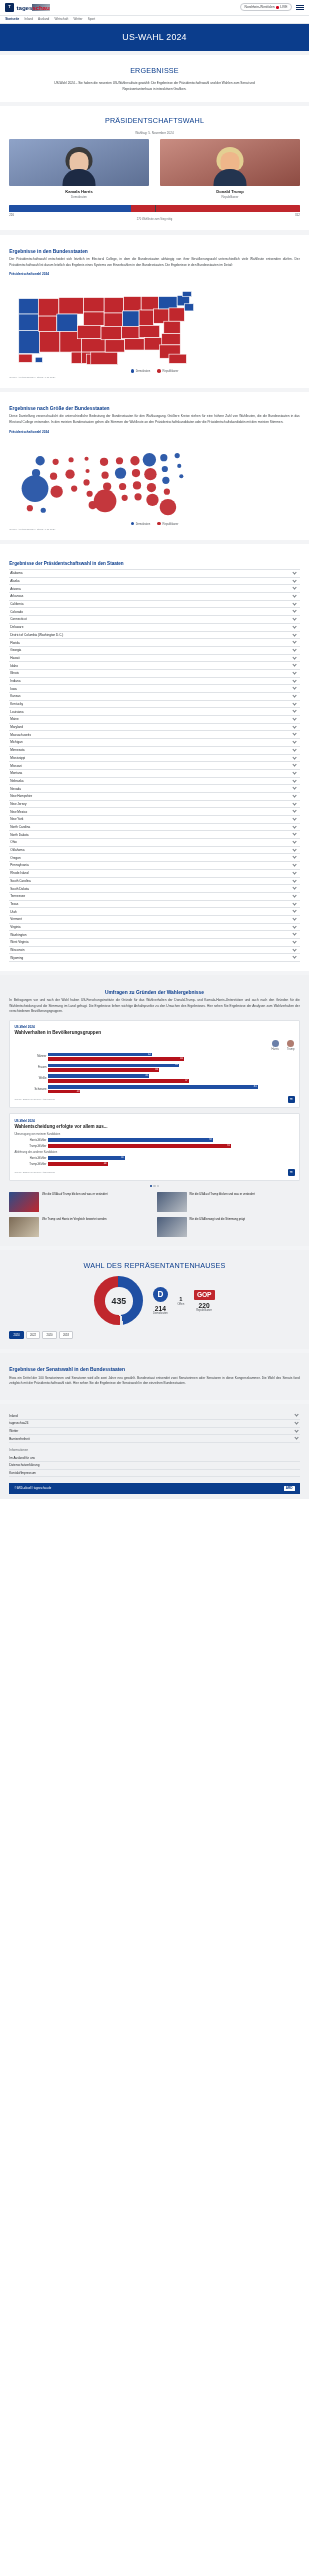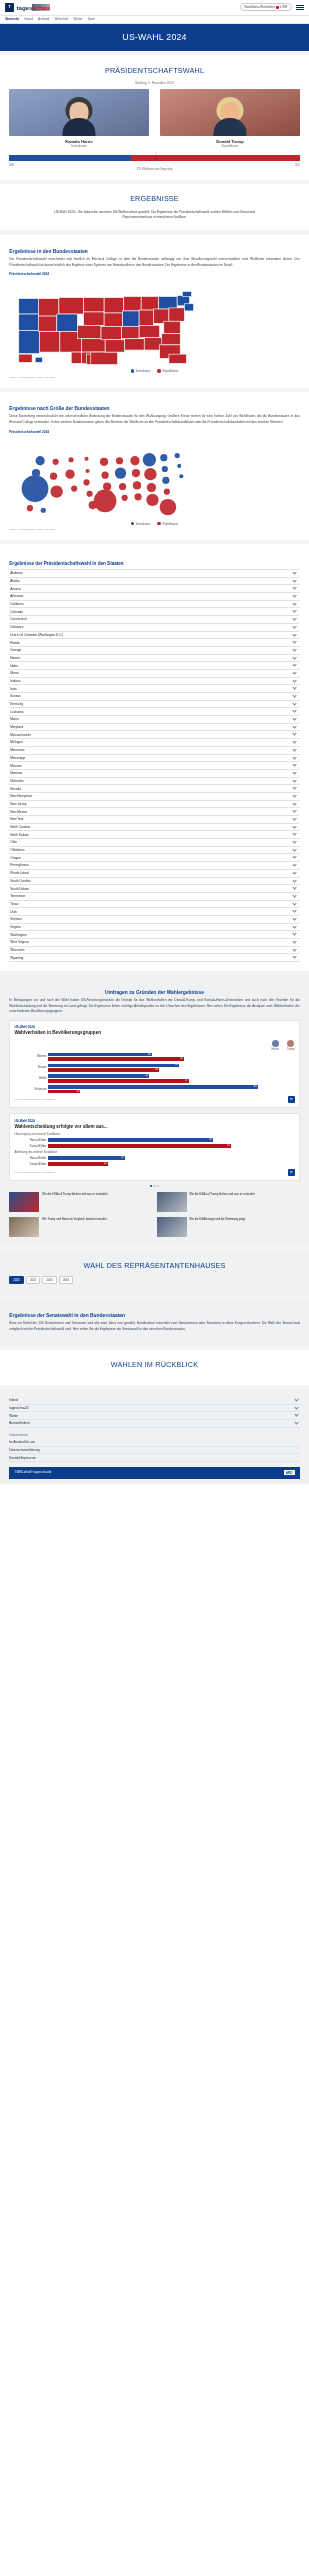--- a/index.html
+++ b/index.html
@@ -233,20 +233,25 @@
     <span>Inland</span>
     <span>Ausland</span>
     <span>Wirtschaft</span>
     <span>Wetter</span>
     <span>Sport</span>
   </div>
 
   <div class="titleband">US-WAHL 2024</div>
 
   <div class="section">
+    <h2 class="sec-title">ERGEBNISSE</h2>
+    <p class="intro-p">US-Wahl 2024 – Sie haben die neuesten US-Wahlresultate gewählt: Die Ergebnisse der Präsidentschaftswahl und der Wahlen zum Senat und Repräsentantenhaus in interaktiven Grafiken.</p>
+  </div>
+
+  <div class="section">
     <h2 class="sec-title">PRÄSIDENTSCHAFTSWAHL</h2>
     <div class="cand-head">Wahltag: 5. November 2024</div>
 
     <div class="cand-row">
       <div class="cand">
         <div class="cand-photo dem">
           <div class="face">
             <div class="hair" style="background:#3a3a3a"></div>
             <div class="skin"></div>
             <div class="body" style="background:#1d2a44"></div>
@@ -271,25 +276,20 @@
     <div class="ec-bar">
       <div class="dem" style="width:42%"></div>
       <div class="rep" style="width:58%"></div>
       <div class="mid"></div>
     </div>
     <div class="ec-labels">
       <span>226</span>
       <span>312</span>
     </div>
     <div class="ec-need">270 Wahlleute zum Sieg nötig</div>
-  </div>
-
-  <div class="section">
-    <h2 class="sec-title">ERGEBNISSE</h2>
-    <p class="intro-p">US-Wahl 2024 – Sie haben die neuesten US-Wahlresultate gewählt: Die Ergebnisse der Präsidentschaftswahl und der Wahlen zum Senat und Repräsentantenhaus in interaktiven Grafiken.</p>
   </div>
 
   <div class="section">
     <h3 class="sub-title">Ergebnisse in den Bundesstaaten</h3>
     <p class="body">Der Präsidentschaftswahl entscheidet sich letztlich im Electoral College, in dem die Bundesstaaten abhängig von ihrer Bevölkerungszahl unterschiedlich viele Wahlleute entsenden dürfen. Der Präsidentschaftswahl ist darum letztlich das Ergebnis eines Systems von Einzelwahlen in den Bundesstaaten. Die Ergebnisse in den Bundesstaaten im Detail:</p>
     <div style="font-size:3.1px;color:#0b3d8c;font-weight:bold;margin:3.1px 0 1px">Präsidentschaftswahl 2024</div>
 
     <div class="map-box">
       <svg viewBox="0 0 560 175" width="289" height="90">
 
@@ -760,37 +760,53 @@
       </div>
       <div class="teaser">
         <div class="teaser-img t2"></div>
         <div class="teaser-txt">Wie die USA bewegt und die Stimmung prägt</div>
       </div>
     </div>
   </div>
 
   <div class="house">
     <h2 class="sec-title">WAHL DES REPRÄSENTANTENHAUSES</h2>
+    <div class="house-row">
+      <div class="donut">
+        <div class="donut-num">435</div>
+      </div>
+      <div class="party-col">
+        <div class="party-badge badge-dem">D</div>
+        <div class="party-num">214</div>
+        <div class="party-lbl">Demokraten</div>
+      </div>
+      <div class="mid-col">
+        <b>1</b>
+        <span>Offen</span>
+      </div>
+      <div class="party-col">
+        <div class="gop-badge">GOP</div>
+        <div class="party-num">220</div>
+        <div class="party-lbl">Republikaner</div>
+      </div>
+    </div>
     <div class="tabs">
       <div class="tab on">2024</div>
       <div class="tab">2022</div>
       <div class="tab">2020</div>
       <div class="tab">2018</div>
     </div>
   </div>
 
 
   <div class="section alt">
     <h3 class="sub-title">Ergebnisse der Senatswahl in den Bundesstaaten</h3>
     <p class="body">Etwa ein Drittel der 100 Senatorinnen und Senatoren wird alle zwei Jahre neu gewählt. Bundesstaat entsendet zwei Senatorinnen oder Senatoren in diese Kongresskammer. Die Wahl des Senats fand zeitgleich mit der Präsidentschaftswahl statt. Hier sehen Sie die Ergebnisse der Senatswahl in den einzelnen Bundesstaaten.</p>
   </div>
 
-  <div class="section">
-    <h2 class="sec-title">WAHLEN IM RÜCKBLICK</h2>
-  </div>
 
   <div class="footer">
     <div class="f-item">
         <span>Inland</span>
         <i class="chev"></i>
       </div>
     <div class="f-item">
         <span>tagesschau24</span>
         <i class="chev"></i>
       </div>

